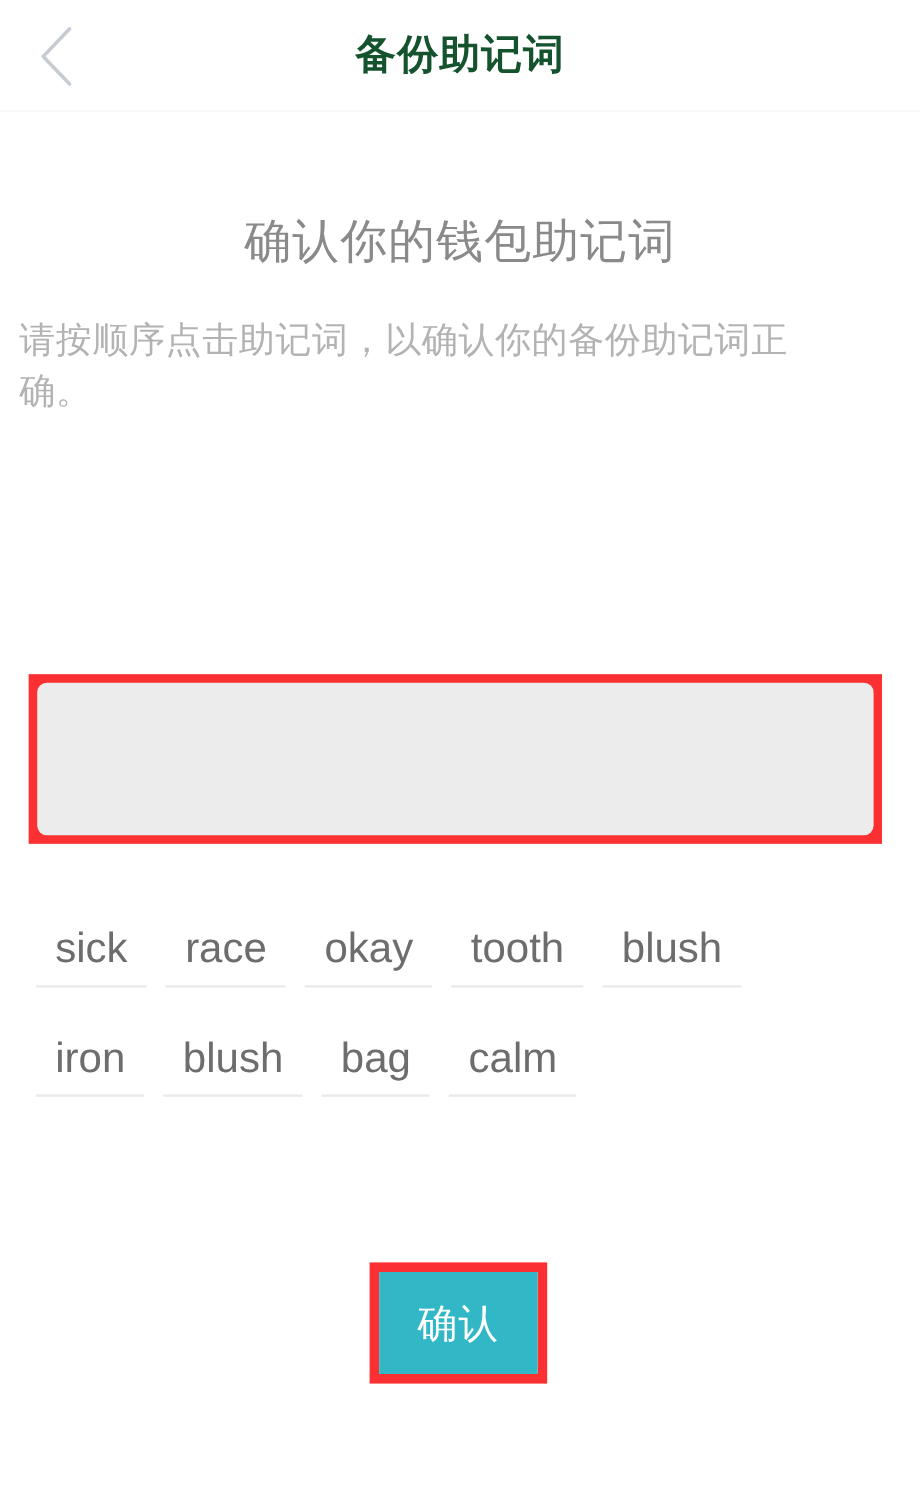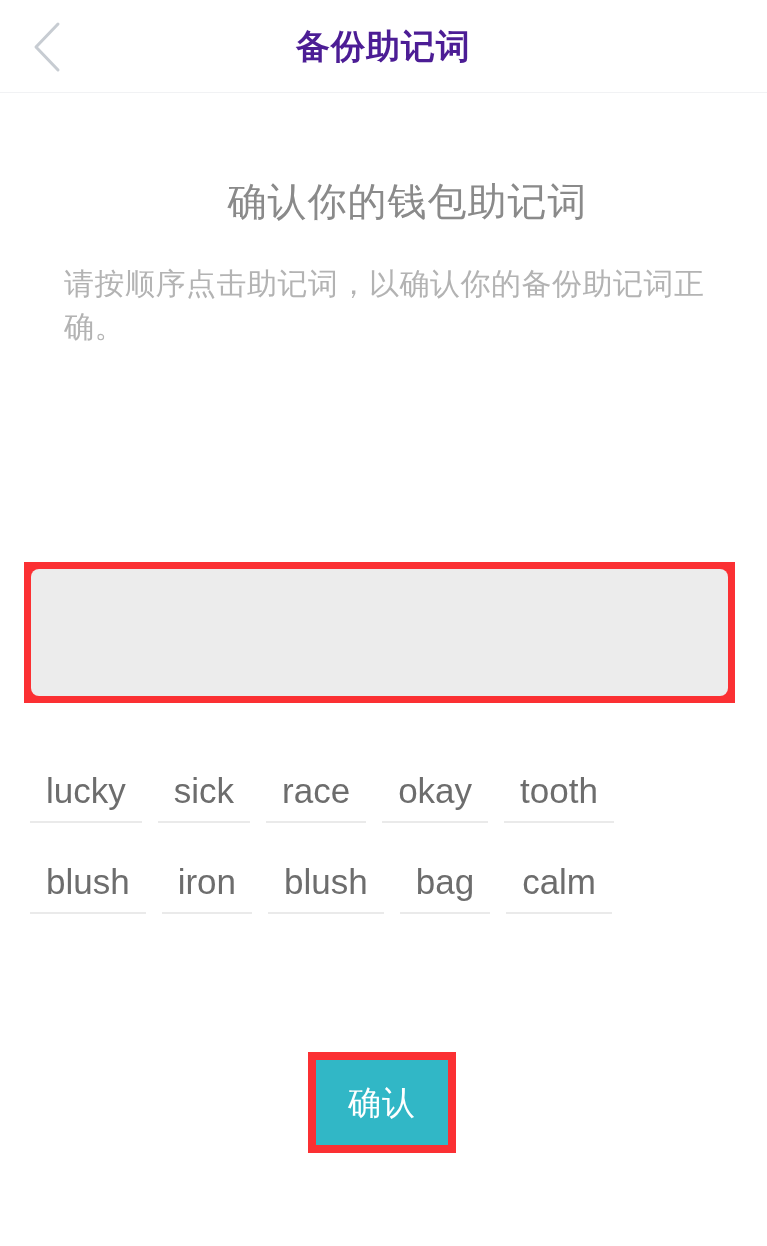--- a/index.html
+++ b/index.html
@@ -38,31 +38,30 @@
 
   .back-chevron {
     display: block;
     width: 34px;
     height: 54px;
   }
 
   .header-title {
     font-size: 34px;
     font-weight: bold;
-    color: #4c1d95;
+    color: #14532d;
     letter-spacing: 1px;
     line-height: 1;
   }
 
   
   .content {
     position: relative;
     width: 767px;
     background: #ffffff;
-    padding-left: 48px;
   }
 
   .page-heading {
     margin-top: 88px;
     text-align: center;
     font-size: 39px;
     color: #8a8a8a;
     font-weight: normal;
     line-height: 1.1;
     letter-spacing: 1px;
@@ -166,21 +165,20 @@
 
   <h1 class="page-heading">确认你的钱包助记词</h1>
 
   <p class="page-desc">请按顺序点击助记词，以确认你的备份助记词正确。</p>
 
   <div class="drop-annotation">
     <div class="drop-area"></div>
   </div>
 
   <div class="word-grid">
-      <div class="word-chip">lucky</div>
       <div class="word-chip">sick</div>
       <div class="word-chip">race</div>
       <div class="word-chip">okay</div>
       <div class="word-chip">tooth</div>
       <div class="word-chip">blush</div>
       <div class="word-chip">iron</div>
       <div class="word-chip">blush</div>
       <div class="word-chip">bag</div>
       <div class="word-chip">calm</div>
     </div>

